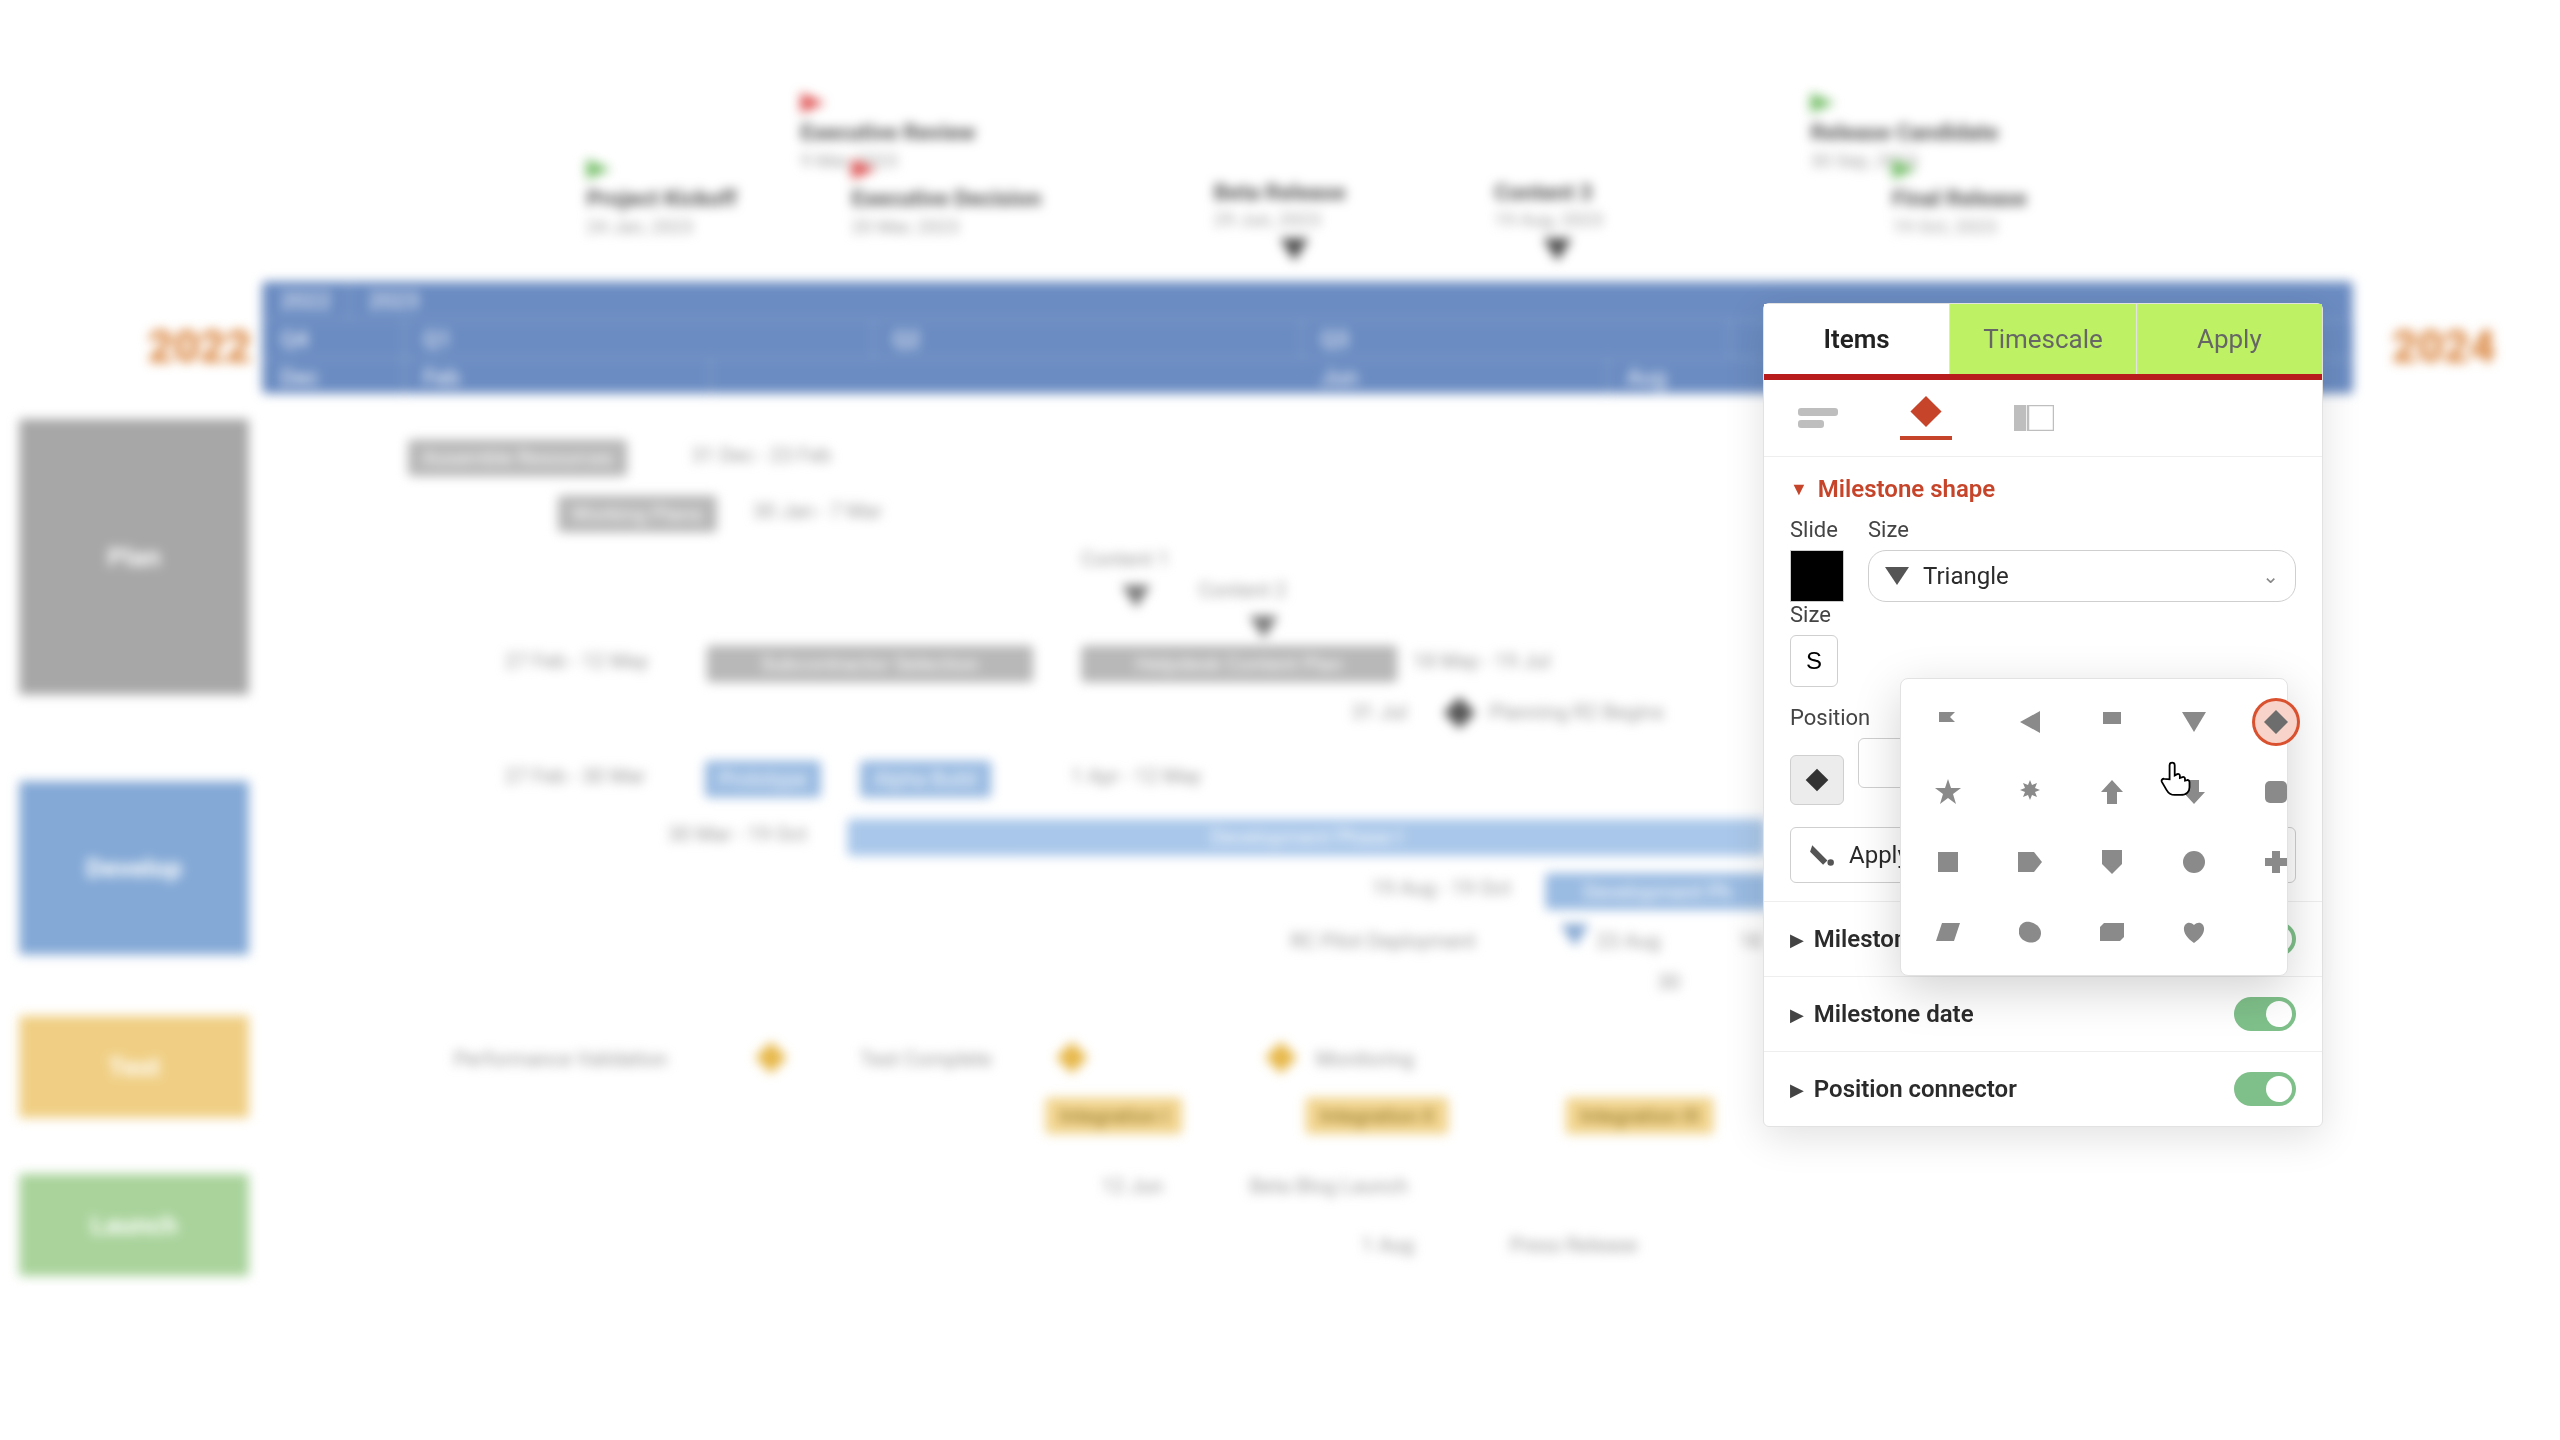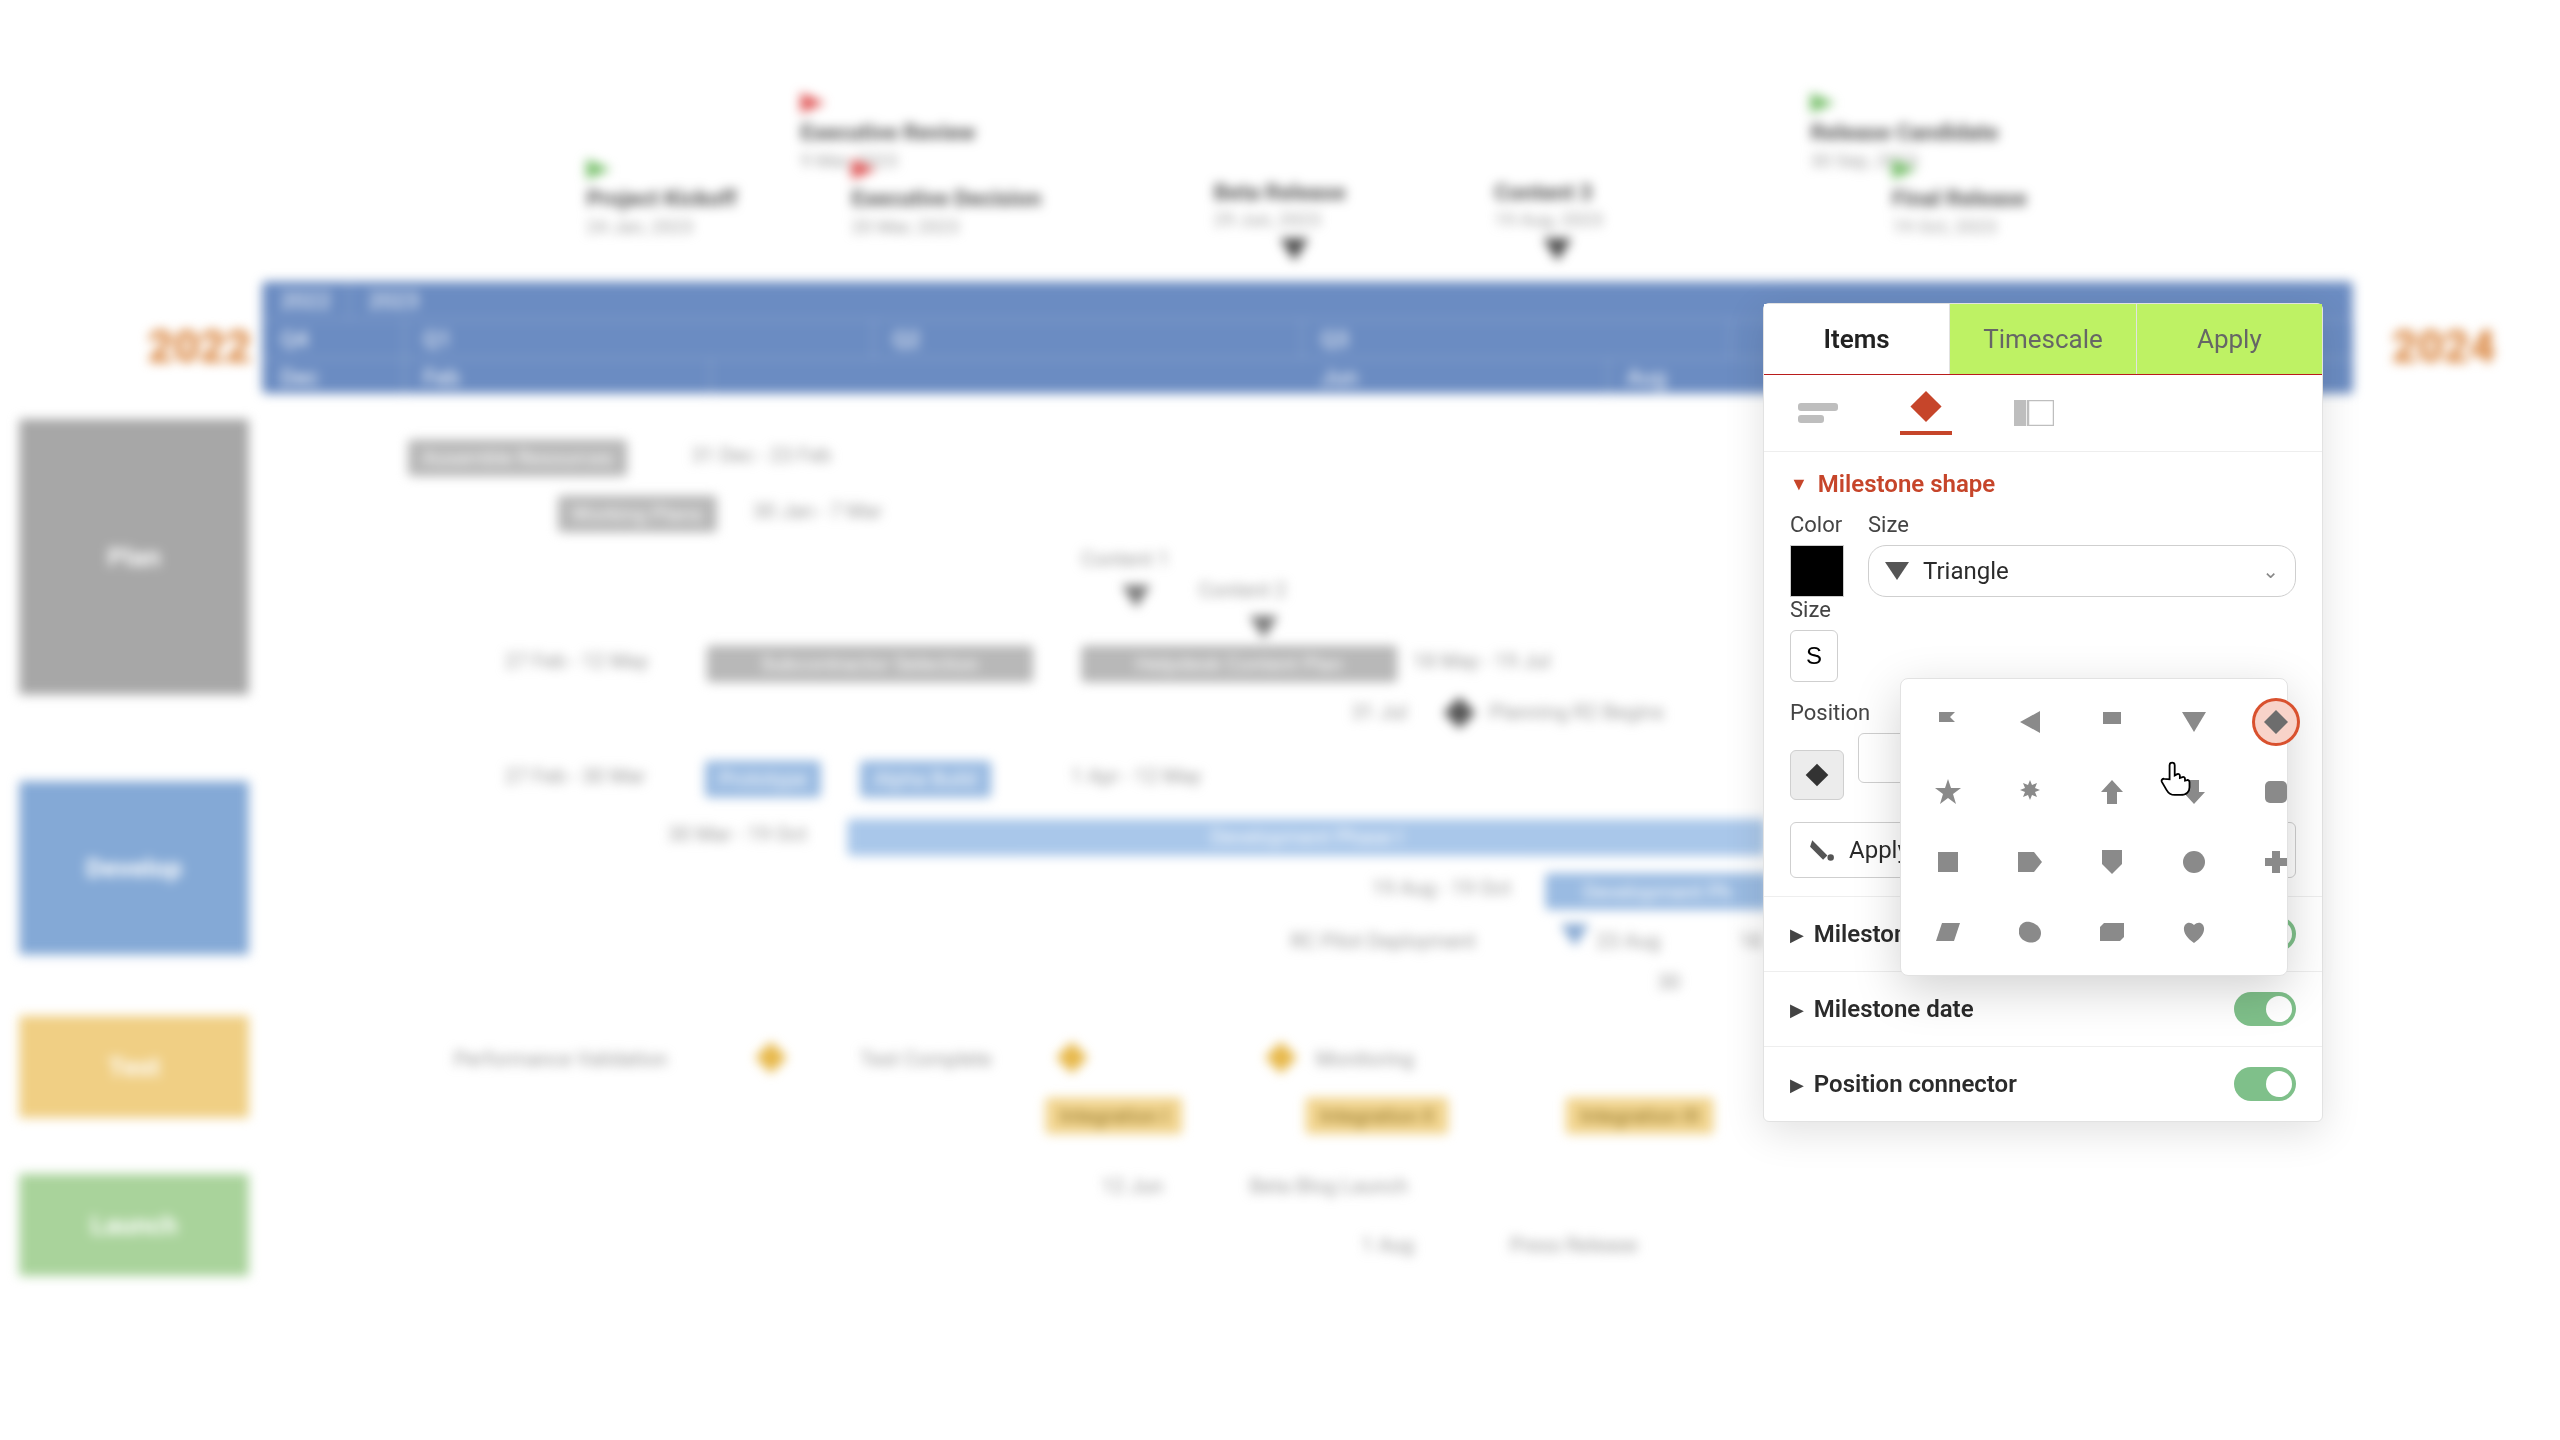--- a/index.html
+++ b/index.html
@@ -45,21 +45,21 @@
   .tri { position:absolute; width:0;height:0;border-left:14px solid transparent;border-right:14px solid transparent;border-top:22px solid #4a4a4a; }
   .dia { position:absolute; width:22px; height:22px; background:#e7b84a; transform:rotate(45deg); }
 
   
   .panel {
     position:absolute; left:1763px; top:303px;
     width:560px; background:#fff; border:1px solid #e2e2e2; border-radius:6px;
     box-shadow:0 10px 40px rgba(0,0,0,.12);
     font-size:24px; color:#2b2b2b;
   }
-  .tabs { display:flex; border-bottom:1px solid #b91c1c; }
+  .tabs { display:flex; border-bottom:6px solid #b91c1c; }
   .tabs .tab {
     flex:1; text-align:center; padding:20px 0; font-size:26px; color:#666; cursor:pointer;
     border-right:1px solid #e2e2e2; background:#bef264;
   }
   .tabs .tab:last-child { border-right:none; }
   .tabs .tab.active { background:#fff; color:#222; font-weight:600; }
 
   .subtabs { display:flex; align-items:center; gap:56px; padding:16px 28px; border-bottom:1px solid #eee; }
   .subtab { width:52px; height:44px; display:flex; align-items:center; justify-content:center; cursor:pointer; opacity:.55; }
   .subtab.active { opacity:1; border-bottom:4px solid #c6452a; padding-bottom:8px; }
@@ -251,21 +251,21 @@
     </div>
 
     <div class="section">
       <div class="section-hdr">
         <span class="caret">▼</span>
         <span>Milestone shape</span>
       </div>
 
       <div class="row2">
         <div>
-          <div class="lbl">Color</div>
+          <div class="lbl">Slide</div>
           <div class="swatch"></div>
         </div>
         <div style="flex:1">
           <div class="lbl">Size</div>
           <div class="dropdown">
             <span class="dd-tri"></span>
             <span>Triangle</span>
             <span class="dd-caret">⌄</span>
           </div>
         </div>

